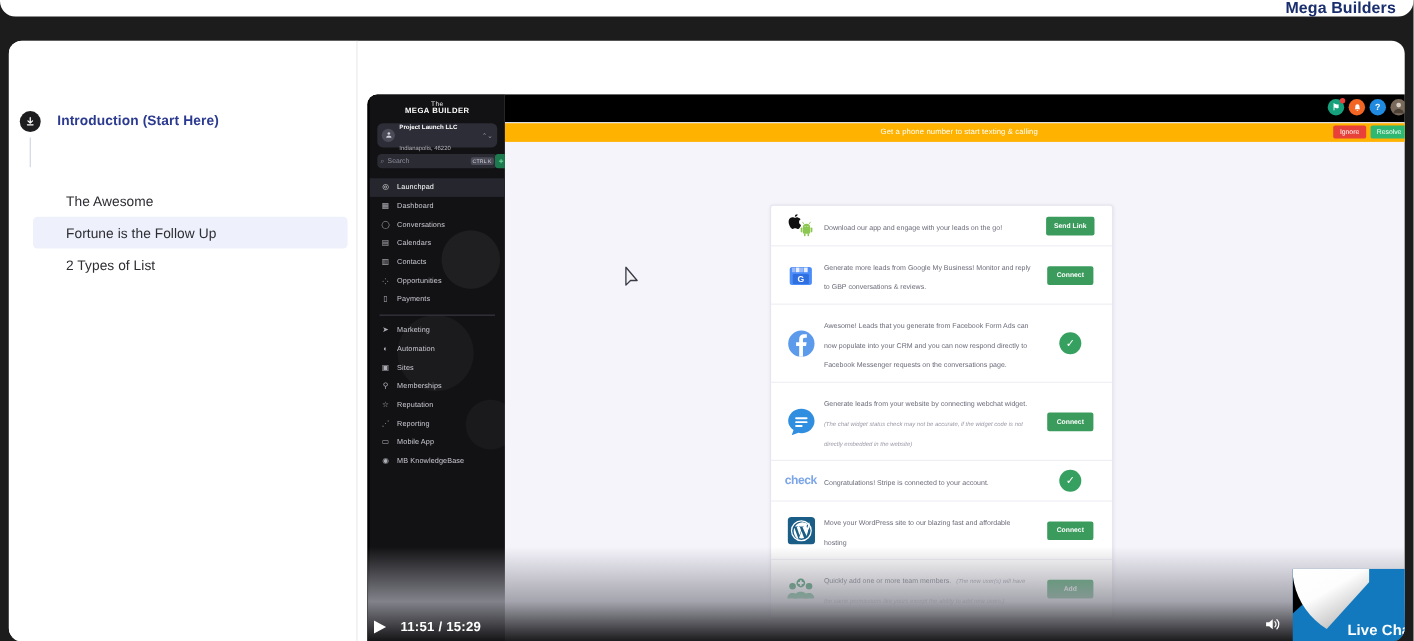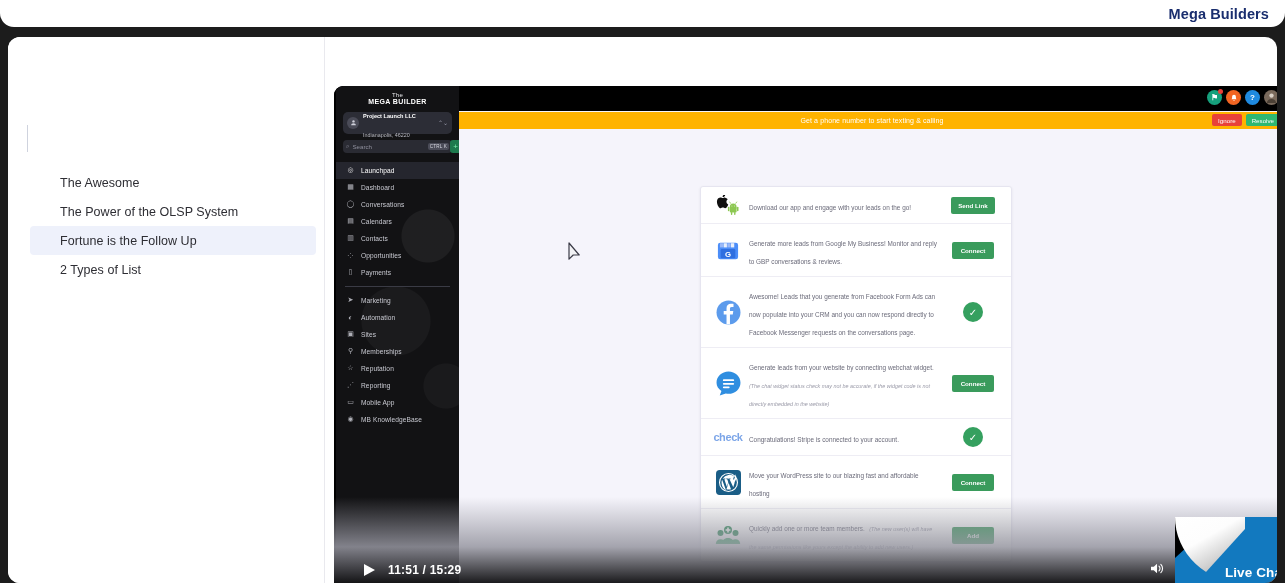--- a/index.html
+++ b/index.html
@@ -5,21 +5,21 @@
   * { margin:0; padding:0; box-sizing:border-box; }
   html, body { width:1285px; height:583px; overflow:hidden; }
   body {
     background:#1c1c1c;
     font-family:"Liberation Sans", sans-serif;
     -webkit-font-smoothing:antialiased;
   }
 
   
   #app-header{
-    position:absolute; left:0; top:0; width:1285px; height:27px;
+    position:absolute; left:0; top:0; width:1285px; height:15px;
     background:#ffffff; border-bottom-left-radius:14px; border-bottom-right-radius:14px;
     display:flex; align-items:center; justify-content:flex-end;
   }
   #brand-title{
     font-size:14.5px; font-weight:bold; color:#1a2e6e; letter-spacing:.1px;
     margin-right:16px;
   }
 
   
   #content-card{
@@ -174,21 +174,21 @@
   .stripe-word{ font-size:11px; font-weight:bold; color:#7da6e8; letter-spacing:-.4px; }
 
   
   #video-gradient{
     position:absolute; left:0; bottom:0; width:100%; height:86px;
     background:linear-gradient(to bottom, rgba(245,244,251,0) 0%, rgba(150,150,160,.85) 58%, rgba(20,20,22,.97) 100%);
     pointer-events:none;
   }
   #video-controls{
     position:absolute; left:0; bottom:0; width:951px; height:26px;
-    display:flex; align-items:center; padding-left:30px; color:#fff; z-index:6;
+    display:flex; align-items:center; padding-left:6px; color:#fff; z-index:6;
   }
   #play-btn{ width:0;height:0;border-left:11px solid #fff;border-top:6.5px solid transparent;
     border-bottom:6.5px solid transparent; cursor:pointer; }
   #time-display{ margin-left:13px; font-size:12px; font-weight:bold; letter-spacing:.2px;
     font-family:"Liberation Sans", sans-serif; }
   #volume-btn{ position:absolute; right:120px; bottom:4px; z-index:7; cursor:pointer; }
 
   
   #live-chat{
     position:absolute; right:0; bottom:0; width:110px; height:66px; z-index:9; overflow:hidden;
@@ -220,28 +220,33 @@
 <div id="app-header">
   <div id="brand-title">Mega Builders</div>
 </div>
 
 <div id="content-card">
 
   <div id="lesson-sidebar">
 
     <div id="section-connector"></div>
 
+    <div class="section-row" id="section-intro">
+      <span class="sec-icon dark">
+        <svg width="11" height="11" viewBox="0 0 12 12">
+          <path d="M6 2.2v5M6 7.6 3.7 5.3M6 7.6 8.3 5.3M3.2 9.2h5.6" stroke="#fff" stroke-width="1.25" fill="none" stroke-linecap="round" stroke-linejoin="round"></path>
+        </svg>
+      </span>
+      <span class="sec-label">Introduction (Start Here)</span>
+    </div>
 
 
     <div id="lesson-list">
       <div class="lesson-item">
         <span>The Awesome</span>
-      </div>
-      <div class="lesson-item">
-        <span>The Power of the OLSP System</span>
       </div>
       <div class="lesson-item active">
         <span>Fortune is the Follow Up</span>
       </div>
       <div class="lesson-item">
         <span>2 Types of List</span>
       </div>
     </div>
   </div>
 

